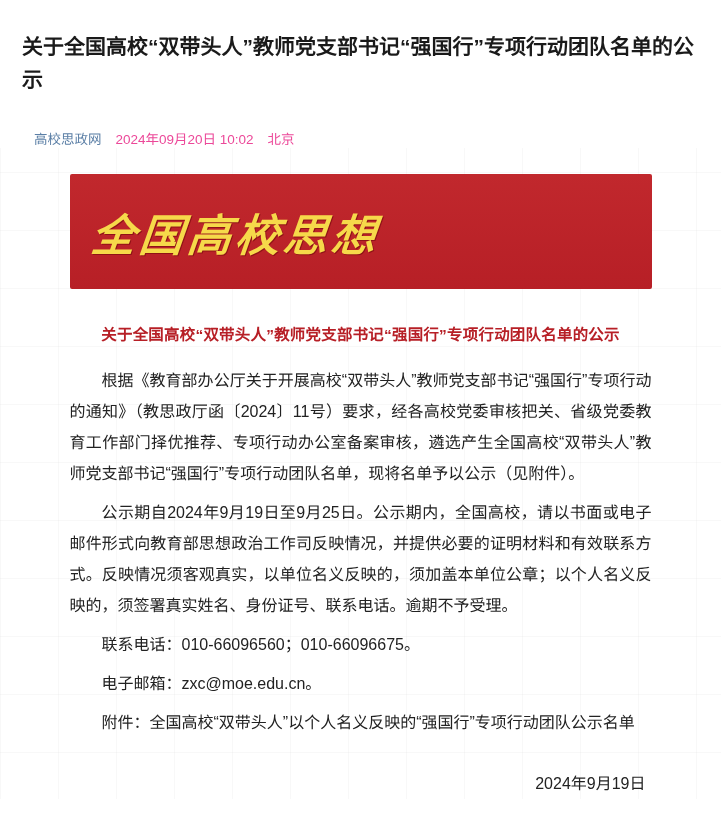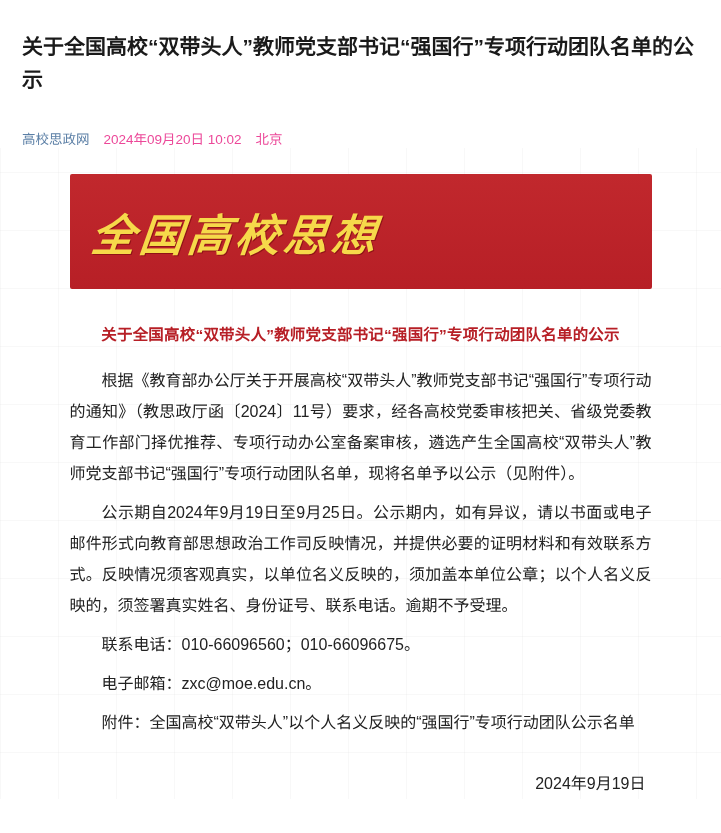--- a/index.html
+++ b/index.html
@@ -36,20 +36,21 @@
   .meta-row {
     padding: 18px 22px 0 22px;
     font-size: 13.5px;
     color: #8a8a8a;
     display: flex;
     align-items: center;
     gap: 14px;
   }
   .meta-source {
     color: #5b7fa6;
+    margin-left: 12px;
   }
   .meta-date, .meta-place {
     color: #ec4899;
   }
 
   
   .content {
     padding: 26px 22px 0 22px;
     position: relative;
   }
@@ -156,21 +157,21 @@
 
     <div class="content-inner">
       <div class="banner">
         <span class="banner-text">全国高校思想</span>
       </div>
 
       <div class="doc-title">关于全国高校“双带头人”教师党支部书记“强国行”专项行动团队名单的公示</div>
 
       <div class="doc-body">
         <p>根据《教育部办公厅关于开展高校“双带头人”教师党支部书记“强国行”专项行动的通知》（教思政厅函〔2024〕11号）要求，经各高校党委审核把关、省级党委教育工作部门择优推荐、专项行动办公室备案审核，遴选产生全国高校“双带头人”教师党支部书记“强国行”专项行动团队名单，现将名单予以公示（见附件）。</p>
-        <p>公示期自2024年9月19日至9月25日。公示期内，如有异议，请以书面或电子邮件形式向教育部思想政治工作司反映情况，并提供必要的证明材料和有效联系方式。反映情况须客观真实，以单位名义反映的，须加盖本单位公章；以个人名义反映的，须签署真实姓名、身份证号、联系电话。逾期不予受理。</p>
+        <p>公示期自2024年9月19日至9月25日。公示期内，全国高校，请以书面或电子邮件形式向教育部思想政治工作司反映情况，并提供必要的证明材料和有效联系方式。反映情况须客观真实，以单位名义反映的，须加盖本单位公章；以个人名义反映的，须签署真实姓名、身份证号、联系电话。逾期不予受理。</p>
 
         <p class="contact-line">联系电话：010-66096560；010-66096675。</p>
         <p class="contact-line">电子邮箱：zxc@moe.edu.cn。</p>
 
         <p class="attach">附件：全国高校“双带头人”以个人名义反映的“强国行”专项行动团队公示名单</p>
 
         <div class="signature">
           <div>2024年9月19日</div>
         </div>
       </div>

